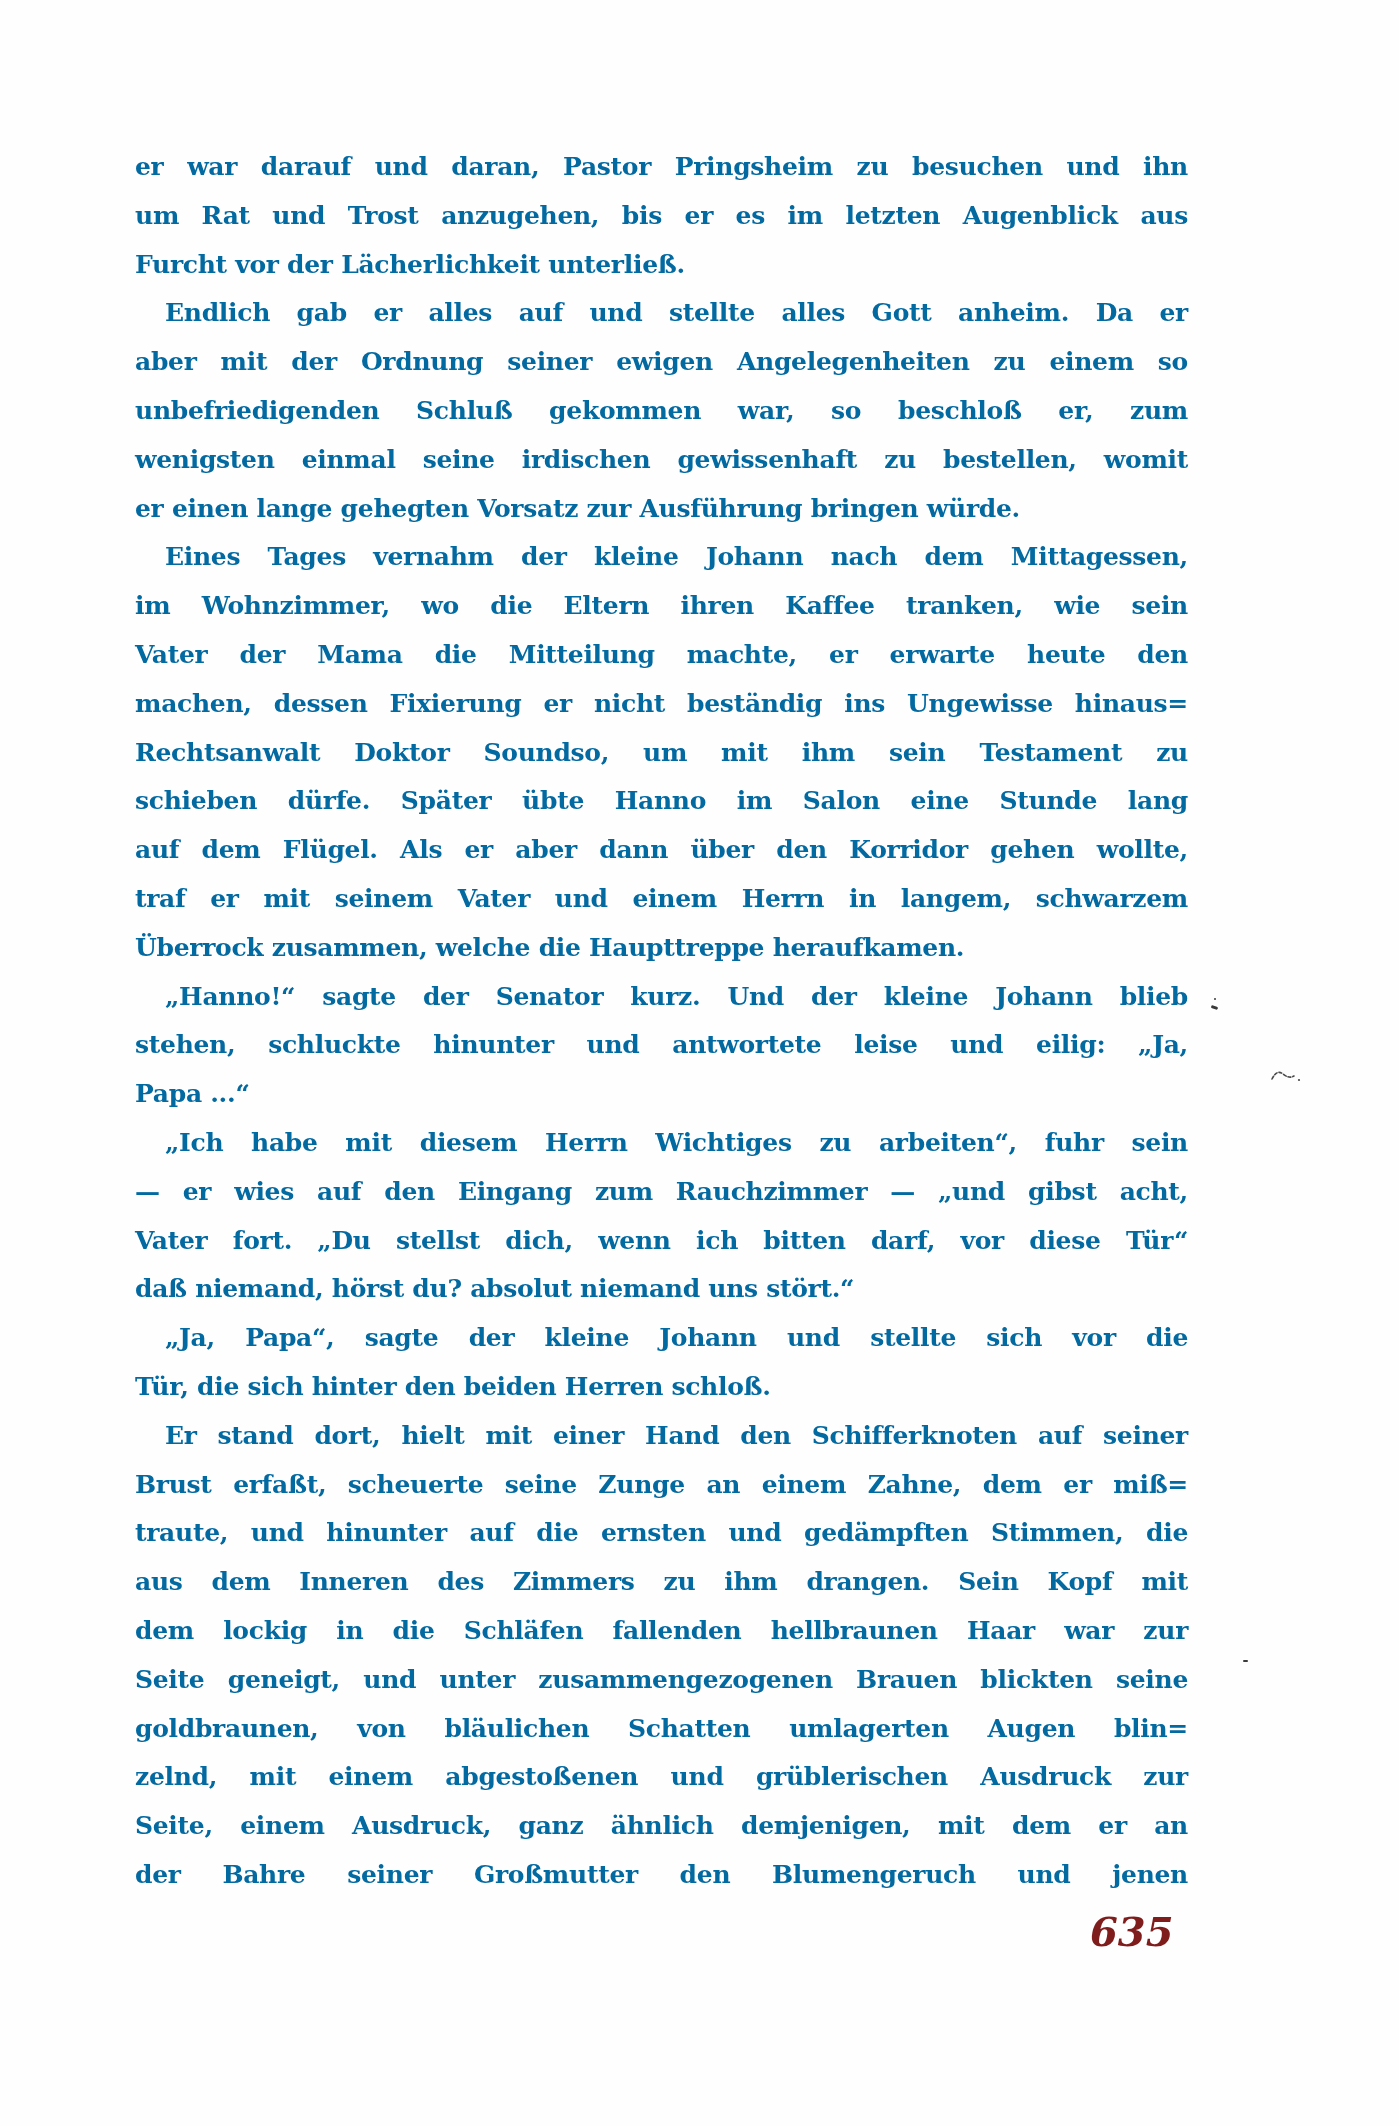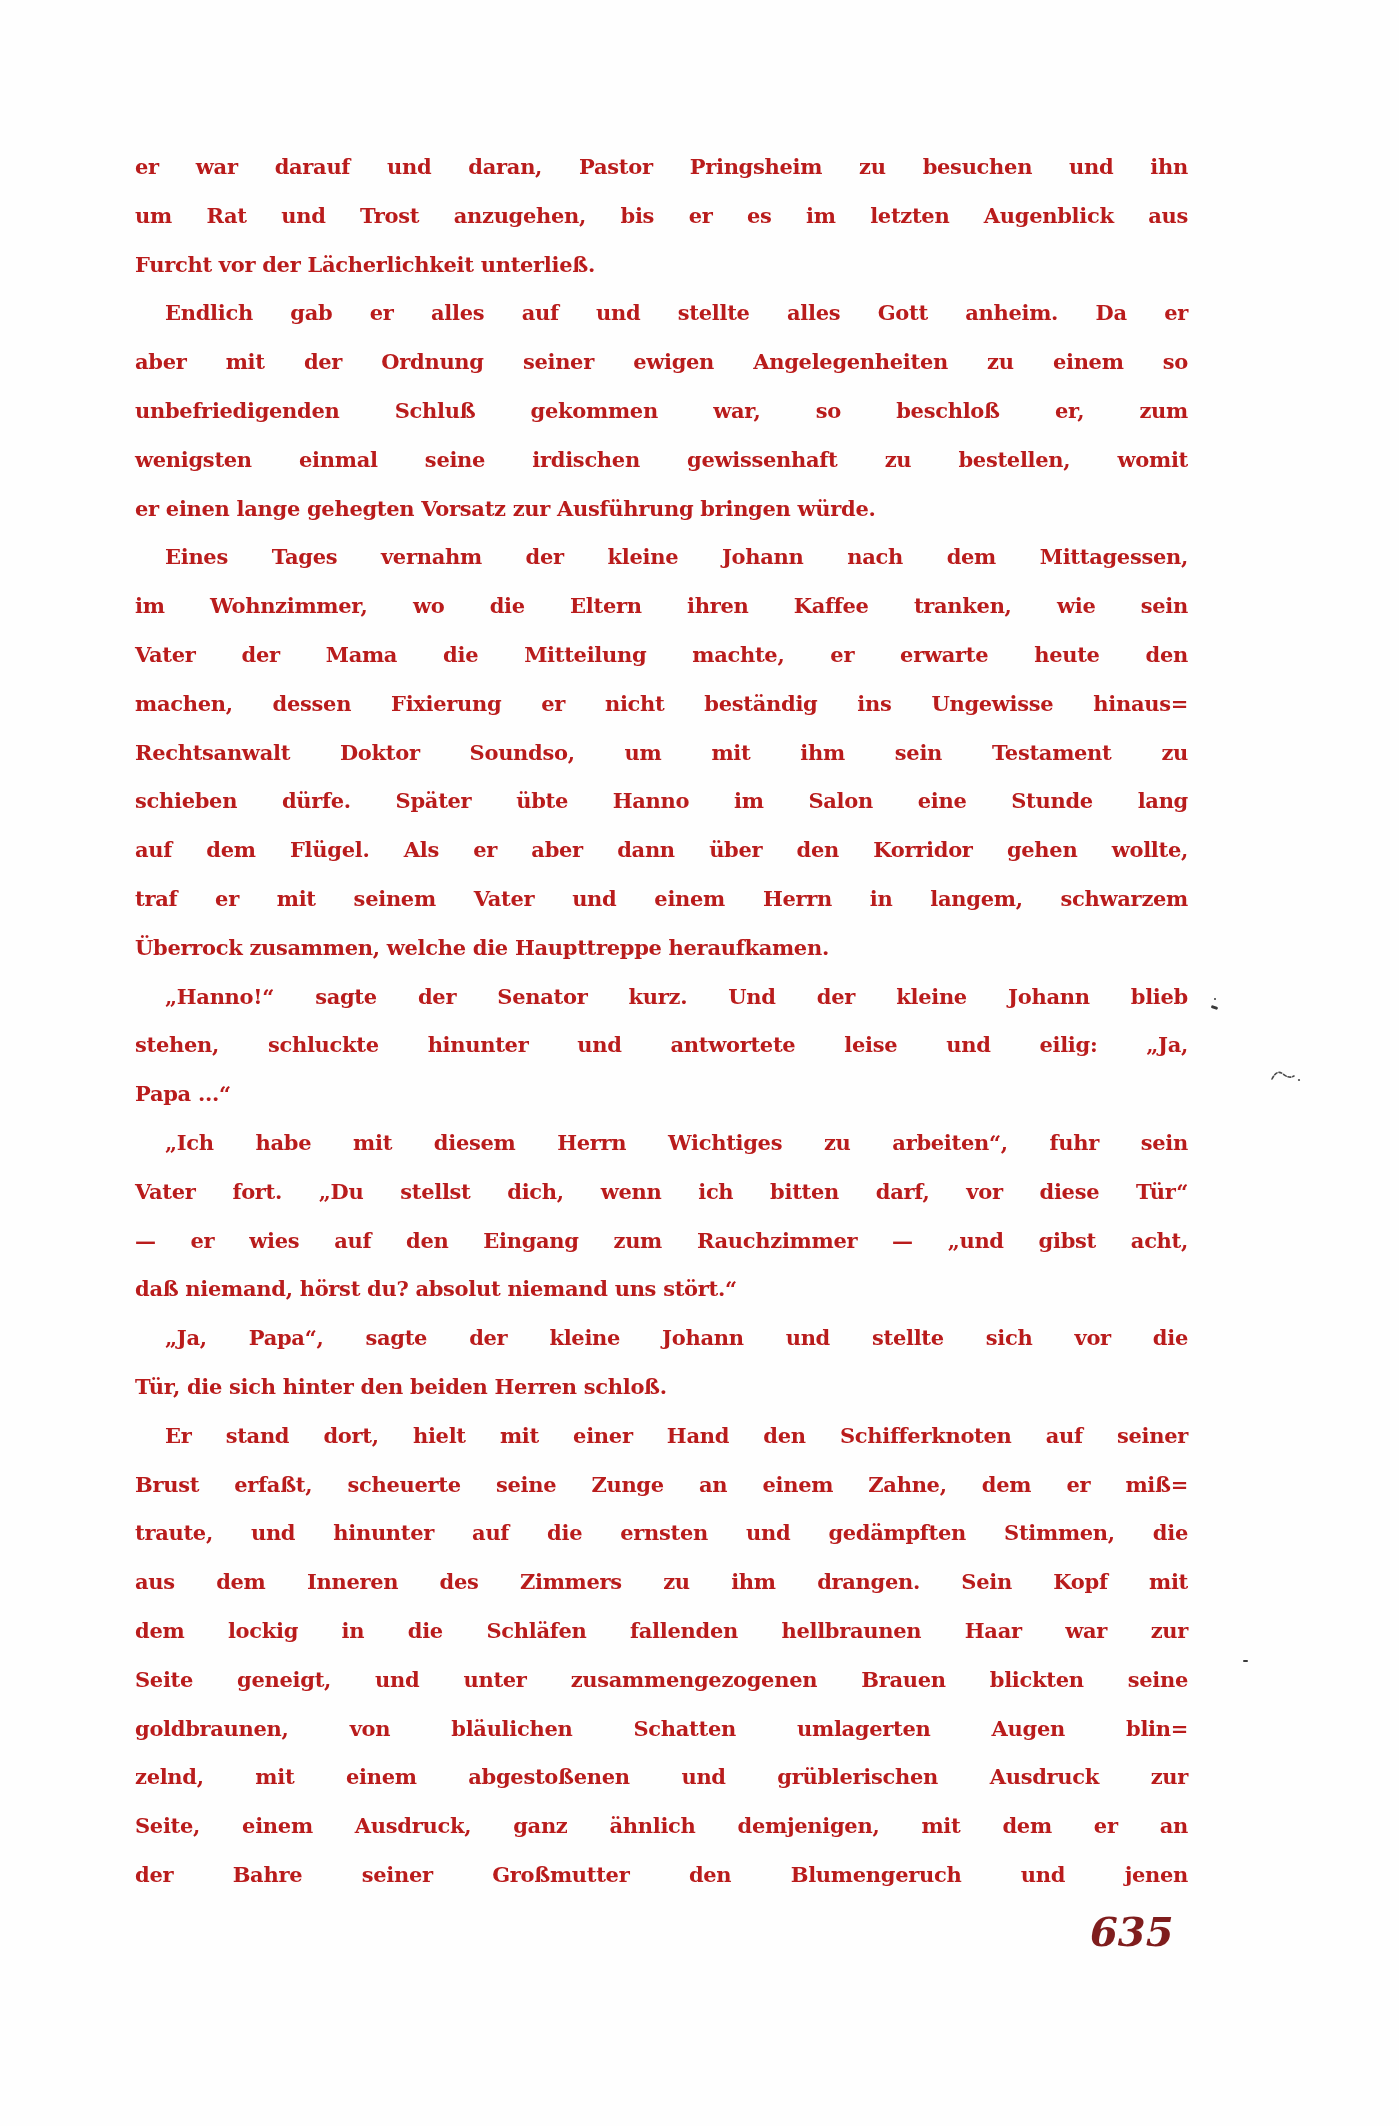--- a/index.html
+++ b/index.html
@@ -20,23 +20,23 @@
     left: 0; top: 0;
     width: 1399px;
     height: 2126px;
     background: #fefefe;
   }
   .text-block {
     position: absolute;
     left: 135px;
     top: 143px;
     width: 1053px;
-    color: #b91c1c;
+    color: #0369a1;
     font-weight: bold;
-    font-size: 21px;
+    font-size: 25px;
     letter-spacing: -0.3px;
   }
   .line {
     height: 48.8px;
     line-height: 48.8px;
     white-space: nowrap;
   }
   .line.just {
     text-align: justify;
     text-align-last: justify;
@@ -101,22 +101,22 @@
       <div class="line just">machen, dessen Fixierung er nicht beständig ins Ungewisse hinaus=</div>
       <div class="line just">Rechtsanwalt Doktor Soundso, um mit ihm sein Testament zu</div>
       <div class="line just">schieben dürfe. Später übte Hanno im Salon eine Stunde lang</div>
       <div class="line just">auf dem Flügel. Als er aber dann über den Korridor gehen wollte,</div>
       <div class="line just">traf er mit seinem Vater und einem Herrn in langem, schwarzem</div>
       <div class="line">Überrock zusammen, welche die Haupttreppe heraufkamen.</div>
       <div class="line just indent">„Hanno!“ sagte der Senator kurz. Und der kleine Johann blieb</div>
       <div class="line just">stehen, schluckte hinunter und antwortete leise und eilig: „Ja,</div>
       <div class="line">Papa ...“</div>
       <div class="line just indent">„Ich habe mit diesem Herrn Wichtiges zu arbeiten“, fuhr sein</div>
+      <div class="line just">— er wies auf den Eingang zum Rauchzimmer — „und gibst acht,</div>
       <div class="line just">Vater fort. „Du stellst dich, wenn ich bitten darf, vor diese Tür“</div>
-      <div class="line just">— er wies auf den Eingang zum Rauchzimmer — „und gibst acht,</div>
       <div class="line">daß niemand, hörst du? absolut niemand uns stört.“</div>
       <div class="line just indent">„Ja, Papa“, sagte der kleine Johann und stellte sich vor die</div>
       <div class="line">Tür, die sich hinter den beiden Herren schloß.</div>
       <div class="line just indent">Er stand dort, hielt mit einer Hand den Schifferknoten auf seiner</div>
       <div class="line just">Brust erfaßt, scheuerte seine Zunge an einem Zahne, dem er miß=</div>
       <div class="line just">traute, und hinunter auf die ernsten und gedämpften Stimmen, die</div>
       <div class="line just">aus dem Inneren des Zimmers zu ihm drangen. Sein Kopf mit</div>
       <div class="line just">dem lockig in die Schläfen fallenden hellbraunen Haar war zur</div>
       <div class="line just">Seite geneigt, und unter zusammengezogenen Brauen blickten seine</div>
       <div class="line just">goldbraunen, von bläulichen Schatten umlagerten Augen blin=</div>

